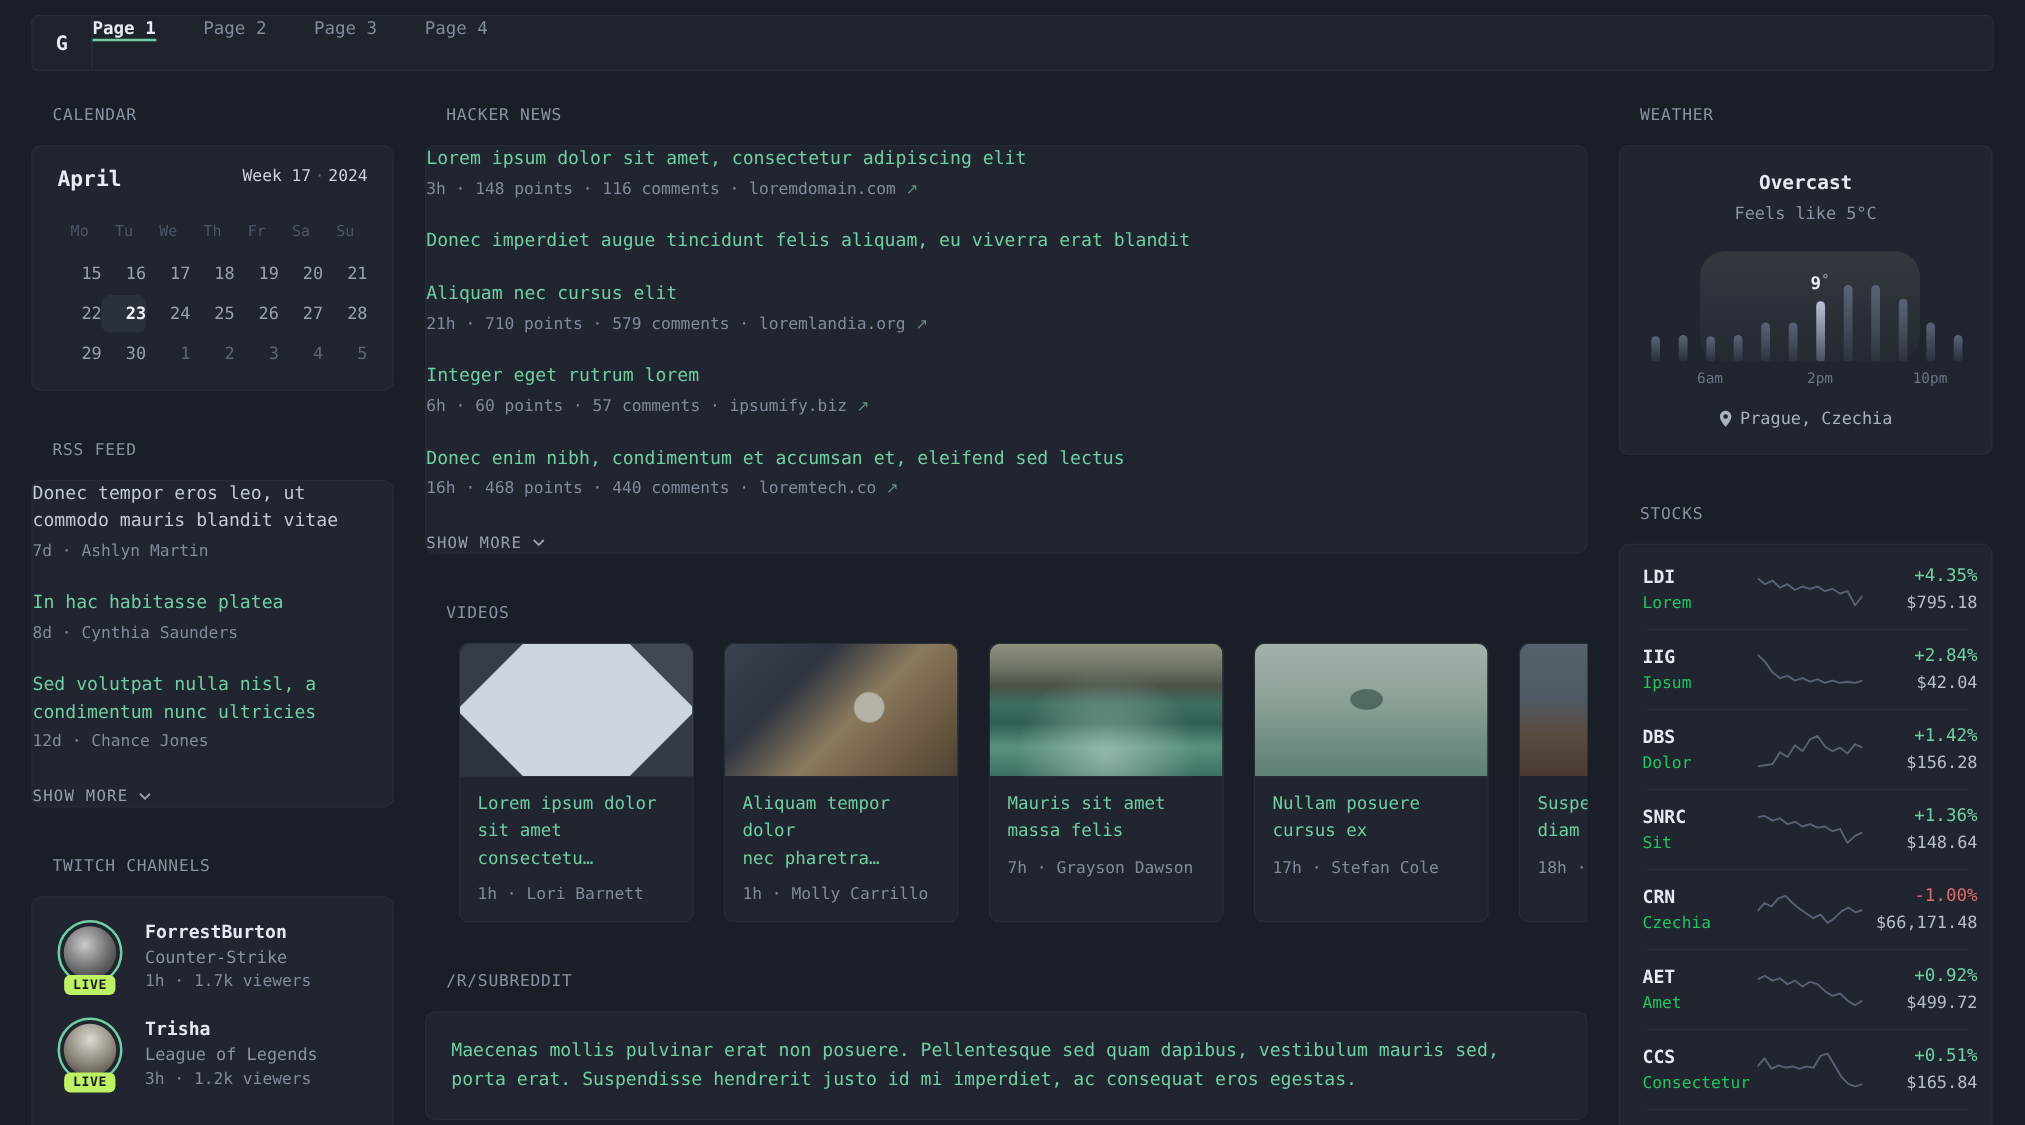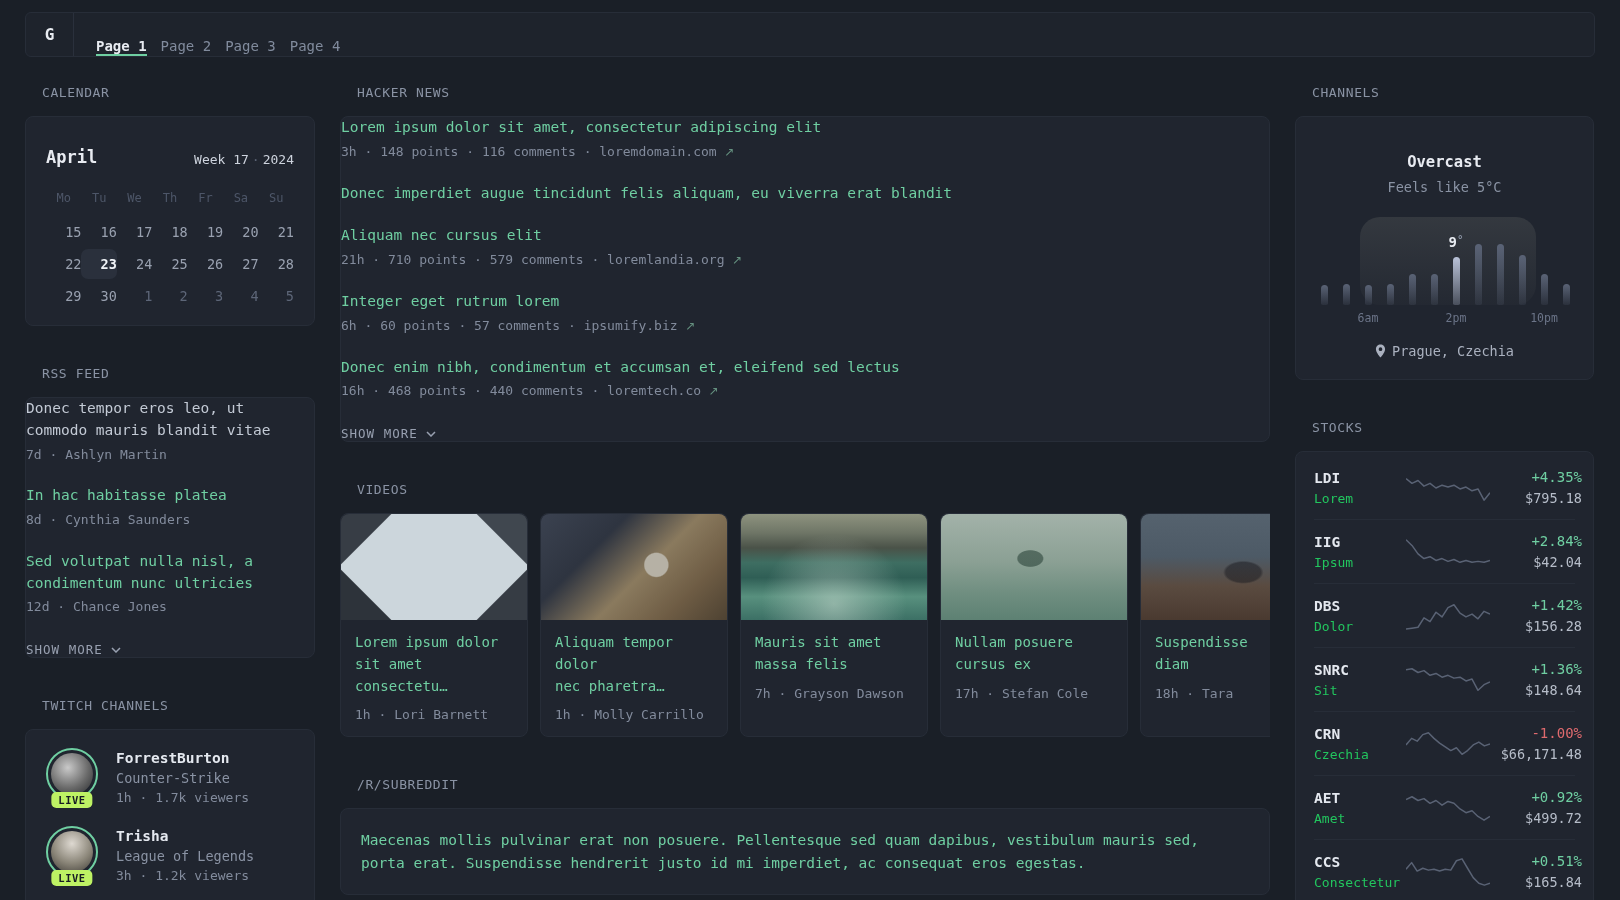--- a/index.html
+++ b/index.html
@@ -15,21 +15,21 @@
   
   .topnav {
     height:45px; background:#1e232c; border:1px solid #272d38;
     border-radius:6px; display:flex; align-items:stretch; margin-bottom:28px;
   }
   .logo-cell {
     width:48px; display:flex; align-items:center; justify-content:center;
     font-weight:bold; font-size:16px; color:#e8ebf1;
     border-right:1px solid #2a303c;
   }
-  .tabs { display:flex; align-items:flex-end; gap:14px; margin-left:22px; }
+  .tabs { display:flex; align-items:flex-start; gap:38px; }
   .tab {
     display:flex; align-items:center; font-size:14px; color:#818b9d;
     cursor:pointer; border-bottom:2px solid transparent; padding-top:2px;
   }
   .tab.active { color:#e8ebf1; font-weight:bold; border-bottom-color:#6fcfa2; }
 
   
   .columns { display:flex; gap:25px; align-items:flex-start; }
   .col-left  { width:290px; flex:none; }
   .col-mid   { width:930px; flex:none; }
@@ -39,21 +39,21 @@
   .section-label {
     font-size:13px; font-weight:normal; color:#8a93a4;
     letter-spacing:.6px; margin:0 0 16px 17px;
   }
   .card {
     background:#20252f; border:1px solid #272d38; border-radius:8px;
   }
 
   
   .calendar-card { padding:17px 20px 14px; }
-  .cal-head { display:flex; justify-content:space-between; align-items:flex-end;margin-top:13px; }
+  .cal-head { display:flex; justify-content:space-between; align-items:flex-start; }
   .cal-month { font-size:17px; font-weight:bold; color:#e8ebf1; }
   .cal-week { font-size:13px; color:#cdd3dd; }
   .cal-week .dot { color:#5a6374; margin:0 3px; }
   .cal-grid { display:grid; grid-template-columns:repeat(7,1fr); margin-top:20px; row-gap:2px; }
   .cal-grid .wd {
     text-align:center; font-size:12px; color:#4d5668; padding:4px 0 10px;
   }
   .cal-grid .day {
     text-align:right; font-size:13.5px; color:#99a1b0;
     height:30px; line-height:30px; border-radius:7px;
@@ -89,21 +89,21 @@
   .live-badge {
     position:absolute; left:50%; transform:translateX(-50%); bottom:-2px;
     background:#bef264; color:#161b23; font-size:10.5px; font-weight:bold;
     padding:2px 7px; border-radius:5px; letter-spacing:.5px;
   }
   .tw-name { font-size:14.5px; font-weight:bold; color:#e4e8ef; margin-top:2px; }
   .tw-cat { font-size:13.5px; color:#8a93a4; margin-top:4px; }
   .tw-meta { font-size:13px; color:#828b9c; margin-top:4px; }
 
   
-  .video-row { display:flex; gap:12px; overflow:hidden; }
+  .video-row { display:flex; gap:24px; overflow:hidden;margin-left:27px; }
   .video-card {
     width:188px; flex:none; background:#20252f; border:1px solid #272d38;
     border-radius:8px; cursor:pointer;
   }
   .thumb { height:106px; border-radius:8px 8px 0 0; background-repeat:no-repeat; }
   .thumb-pillars {
     background-color:#ccd6dc;
     background-image:
       linear-gradient(135deg,#373d45 34%,rgba(0,0,0,0) 35%),
       linear-gradient(225deg,#40474f 34%,rgba(0,0,0,0) 35%),
@@ -138,21 +138,21 @@
     min-height:44px;
   }
   .video-meta { color:#828b9c; font-size:13px; margin-top:10px; }
 
   
   .sub-card { padding:20px; }
   .sub-title { color:#6fcfa2; font-size:14.5px; line-height:1.55; display:block; text-decoration:none; cursor:pointer; }
 
   
   .weather-card { padding:16px 16px 20px; text-align:center; }
-  .w-cond { font-size:15.5px; font-weight:bold; color:#e8ebf1; margin-top:20px; }
+  .w-cond { font-size:15.5px; font-weight:bold; color:#e8ebf1; margin-top:4px; }
   .w-feels { font-size:13.5px; color:#8a93a4; margin-top:8px; }
   .w-chart { position:relative; height:88px; margin:22px auto 0; width:265px; }
   .w-daylight {
     position:absolute; left:48px; top:0; width:176px; height:88px;
     border-radius:20px;
     background:linear-gradient(180deg, rgba(228,228,205,0.10), rgba(228,228,205,0.02));
   }
   .wbar {
     position:absolute; bottom:0; width:7px; border-radius:4px 4px 2px 2px;
     background:linear-gradient(180deg,#5a6376, rgba(90,99,118,0.18));
@@ -384,21 +384,21 @@
         <h2 class="section-label">/R/SUBREDDIT</h2>
         <div class="card sub-card">
           <a class="sub-title">Maecenas mollis pulvinar erat non posuere. Pellentesque sed quam dapibus, vestibulum mauris sed, porta erat. Suspendisse hendrerit justo id mi imperdiet, ac consequat eros egestas.</a>
 
         </div>
       </div>
     </div>
 
     <div class="col-right">
       <div class="section">
-        <h2 class="section-label">CHANNELS</h2>
+        <h2 class="section-label">WEATHER</h2>
         <div class="card weather-card">
           <div class="w-cond">Overcast</div>
           <div class="w-feels">Feels like 5°C</div>
           <div class="w-chart">
             <div class="w-daylight"></div>
           <div class="wbar" style="left: 8.5px; height: 20px;"></div>
               <div class="wbar" style="left: 30.5px; height: 21px;"></div>
               <div class="wbar" style="left: 52.5px; height: 20px;"></div>
               <div class="wbar" style="left: 74.5px; height: 21px;"></div>
               <div class="wbar" style="left: 96.5px; height: 31px;"></div>

